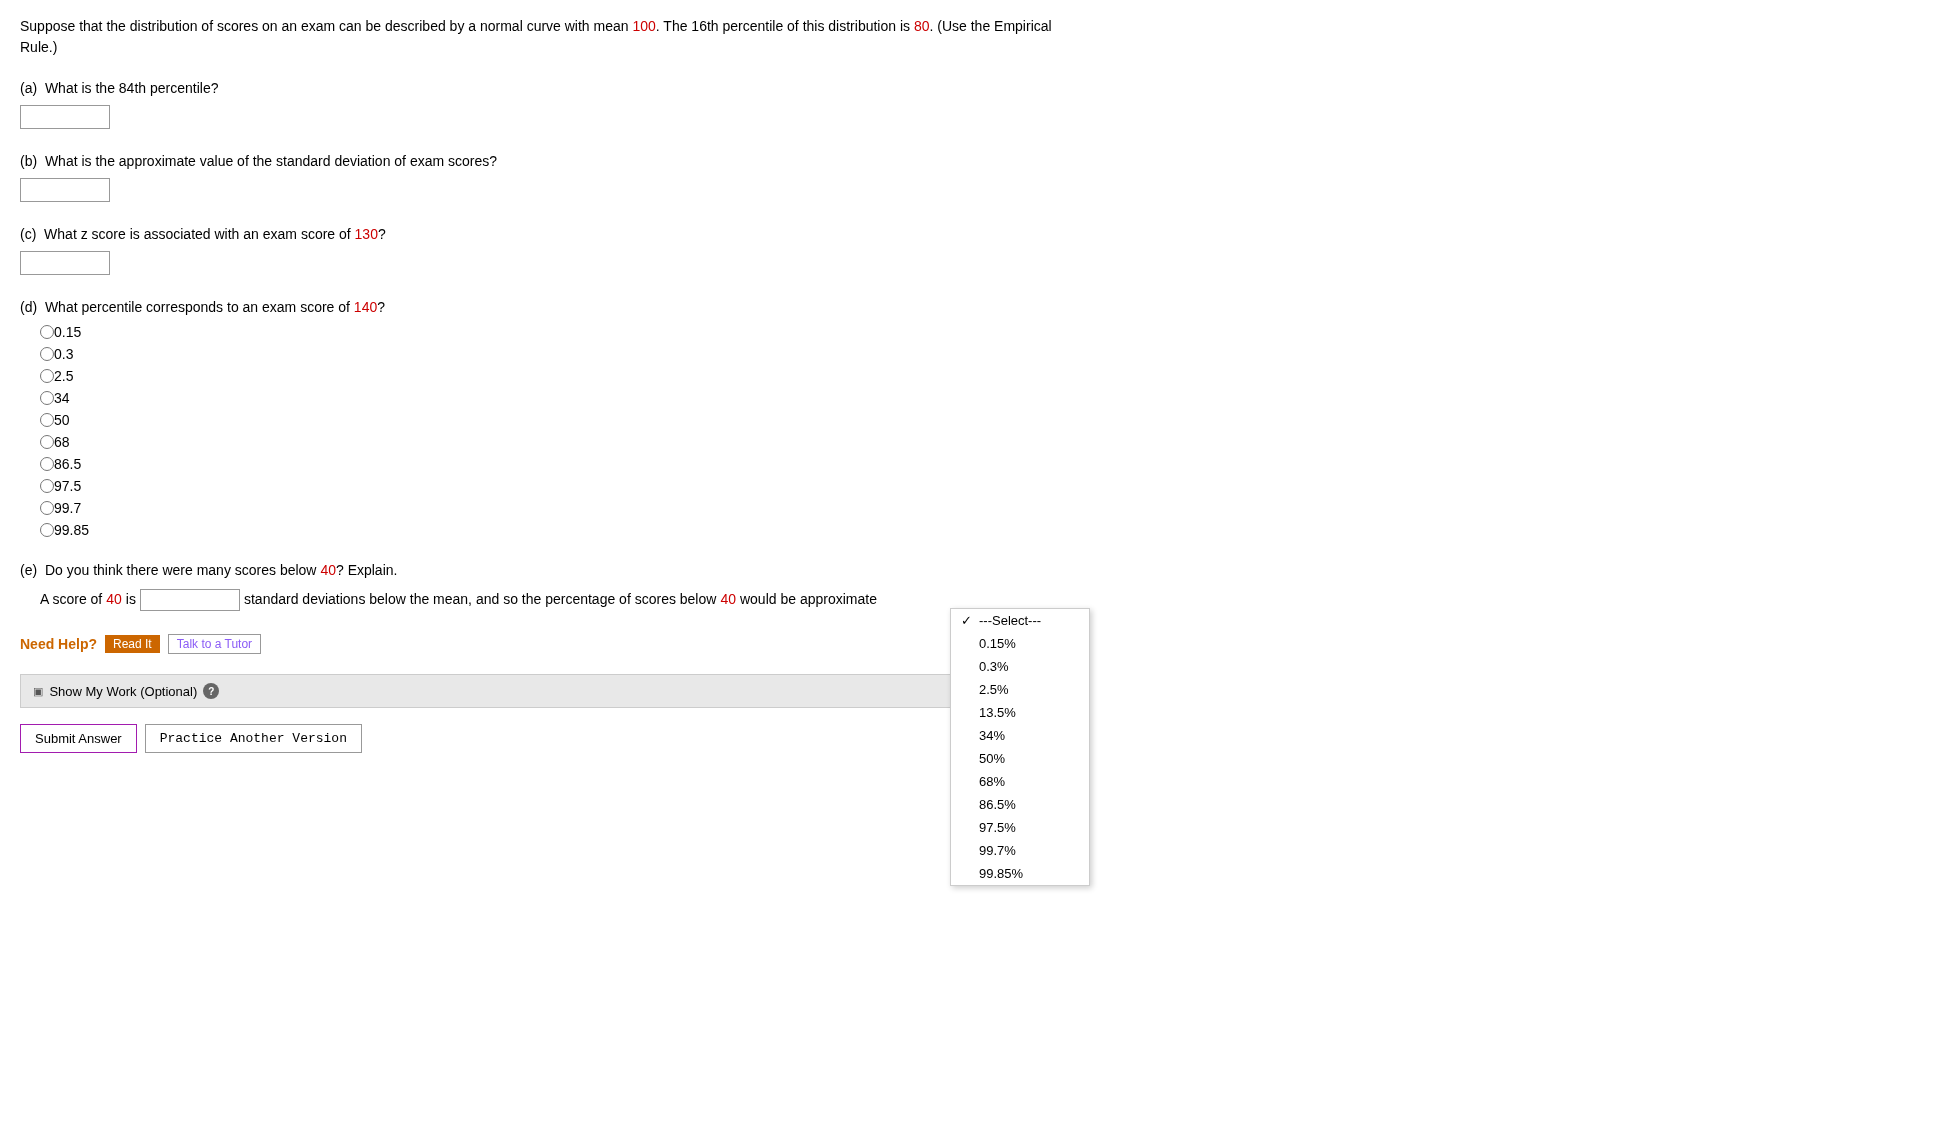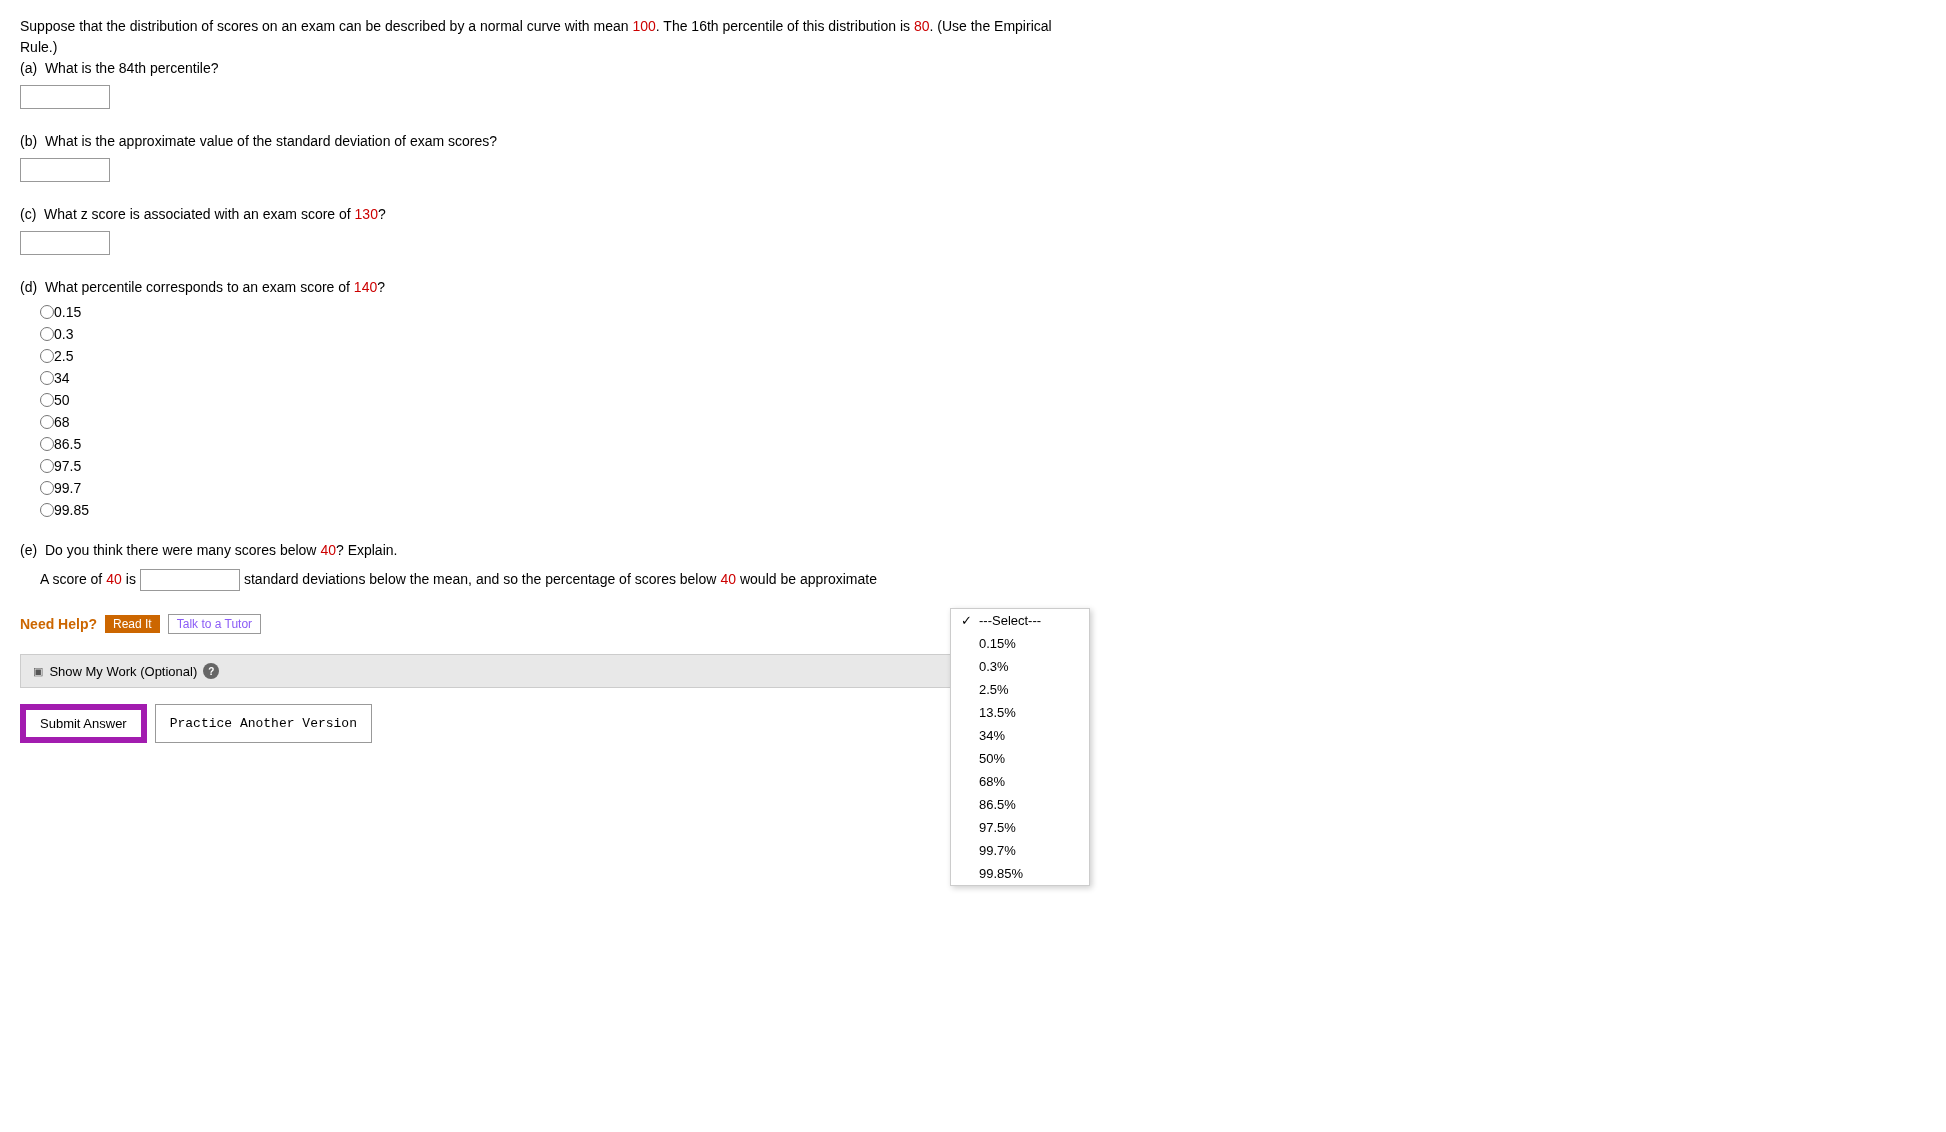--- a/index.html
+++ b/index.html
@@ -14,20 +14,21 @@
       color: #000;
       width: 1946px;
       min-height: 1132px;
       position: relative;
     }
     .main-content {
       padding: 16px 20px;
       max-width: 1100px;
     }
     .problem-statement {
+      margin-bottom: 20px;
       line-height: 1.5;
     }
     .highlight-red {
       color: #cc0000;
     }
     .part {
       margin-bottom: 22px;
     }
     .part-label {
       margin-bottom: 6px;
@@ -116,21 +117,21 @@
       font-weight: bold;
       cursor: pointer;
     }
     .bottom-buttons {
       margin-top: 16px;
       display: flex;
       gap: 8px;
     }
     .submit-btn {
       background: #fff;
-      border: 6px solid #a21caf;
+      border: 1px solid #a21caf;
       padding: 6px 14px;
       font-size: 13px;
       cursor: pointer;
     }
     .practice-btn {
       background: #fff;
       border: 1px solid #999;
       padding: 6px 14px;
       font-size: 13px;
       cursor: pointer;

